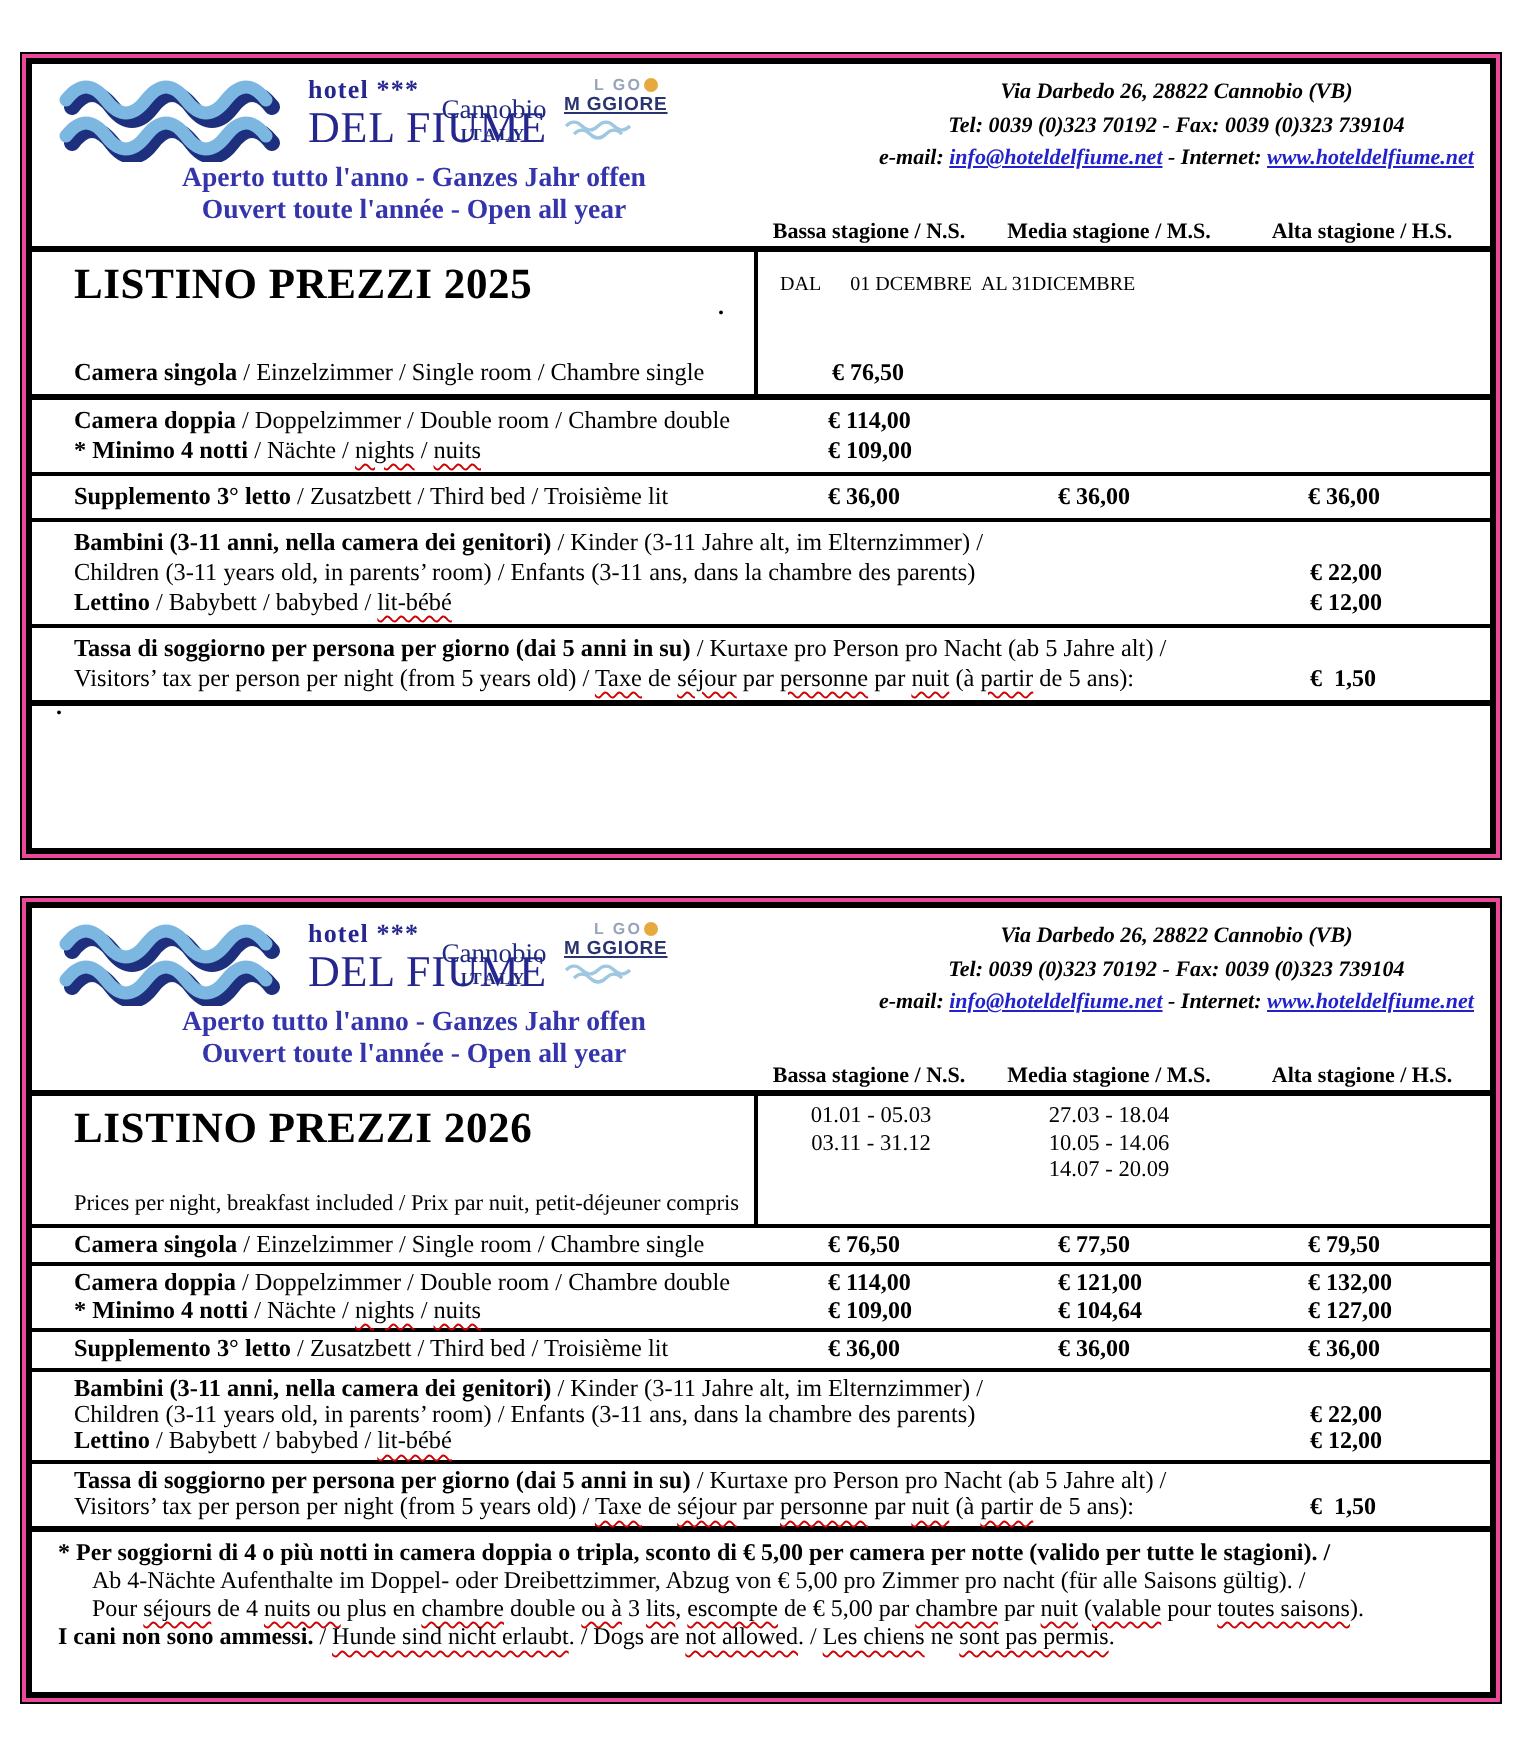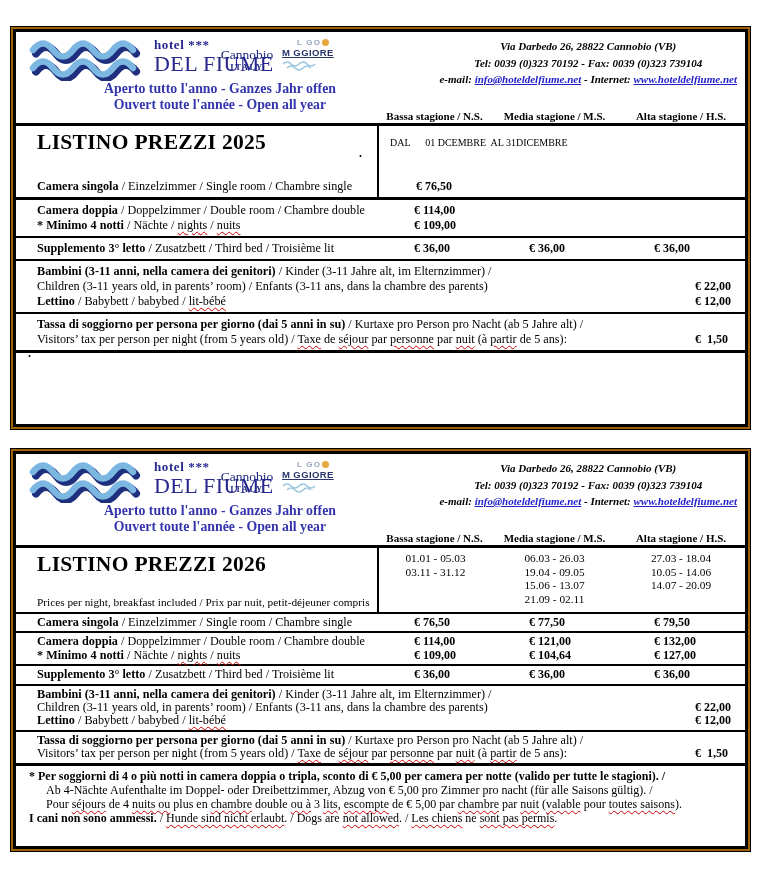--- a/index.html
+++ b/index.html
@@ -1,37 +1,37 @@
 <!DOCTYPE html>
 <html><head>
 <meta charset="utf-8">
 <style>
   html,body{margin:0;padding:0;background:#fff;}
   body{width:761px;height:875px;position:relative;font-family:"Liberation Serif","DejaVu Serif",serif;color:#000;}
-  .panel{position:absolute;left:10px;width:741px;height:404px;border:1px solid #000;padding:2px;box-sizing:border-box;background:#a16207;}
+  .panel{position:absolute;left:10px;width:741px;height:404px;border:1px solid #000;padding:2px;box-sizing:border-box;background:#ec4899;}
   #panel-2025{top:26px;}
   #panel-2026{top:448px;}
   .inner{border:3px solid #000;height:100%;box-sizing:border-box;position:relative;overflow:hidden;background:#fff;}
 
   
   .hdr{position:relative;height:91px;}
   .waves-logo{position:absolute;left:12px;top:7px;}
   .brand{position:absolute;left:138px;top:6px;color:#26268f;line-height:1.05;}
   .brand .h1{font-size:13px;font-weight:bold;letter-spacing:.6px;}
   .brand .h2{font-size:22px;letter-spacing:.4px;}
   .cannobio{position:absolute;left:198px;top:16px;width:66px;text-align:center;color:#1f2a80;}
   .cannobio .c1{font-weight:normal;font-size:13.5px;line-height:14px;}
   .cannobio .c2{font-weight:bold;font-size:8.5px;letter-spacing:1.6px;line-height:10px;}
   .lago{position:absolute;left:266px;top:7px;width:72px;font-family:"Liberation Sans","DejaVu Sans",sans-serif;line-height:1;}
   .lago-l1{font-size:8px;font-weight:bold;color:#95a6ba;letter-spacing:1.2px;padding-left:15px;}
   .lago-dot{display:inline-block;width:7px;height:7px;border-radius:50%;background:#e6a93e;margin-left:1px;vertical-align:-1px;}
   .lago-l2{font-size:9.5px;font-weight:bold;color:#2a3570;letter-spacing:.4px;margin-top:1px;text-decoration:underline;}
   .addr{position:absolute;right:8px;top:6px;text-align:center;font-weight:bold;font-style:italic;font-size:11px;line-height:16.5px;white-space:nowrap;}
   .addr a{color:#2222cc;}
-  .tagline{position:absolute;left:36px;top:49px;width:336px;text-align:center;font-weight:bold;font-size:13.8px;line-height:15.5px;color:#3434ad;}
+  .tagline{position:absolute;left:23px;top:49px;width:336px;text-align:center;font-weight:bold;font-size:13.8px;line-height:15.5px;color:#3434ad;}
   .seasons{position:absolute;left:361px;right:0;bottom:1px;display:grid;grid-template-columns:115px 125px auto;text-align:center;font-weight:bold;font-size:11px;}
 
   .rule{height:2px;background:#000;}
   .rule.thick{height:3px;}
 
   
   .tzone{display:grid;grid-template-columns:361px 1fr;border-radius:25px;}
   .tz-left{padding-left:21px;display:flex;flex-direction:column;justify-content:space-between;box-sizing:border-box;}
   .tz-right{border-left:2px solid #000;display:flex;flex-direction:column;justify-content:space-between;box-sizing:border-box;}
   .t25 .tz-left,.t25 .tz-right{height:71px;}
@@ -40,21 +40,21 @@
   .period{font-size:10px;white-space:pre;padding:11px 0 0 11px;}
   .sub{font-size:11.3px;line-height:13px;padding-bottom:3px;}
   .dates{display:grid;grid-template-columns:113px 125px auto;text-align:center;font-size:11.3px;line-height:13.5px;padding-top:4px;}
 
   
   .vrow{display:grid;grid-template-columns:113px 125px auto;}
   .val{font-weight:bold;font-size:12px;white-space:pre;}
   .vrow .val,.prow .val{padding-left:37px;}
   .prow{display:grid;grid-template-columns:361px 115px 125px auto;align-items:start;}
   .prow .desc{padding-left:21px;}
-  .wrow{display:grid;grid-template-columns:639px auto;gap:40px;}
+  .wrow{display:grid;grid-template-columns:639px auto;}
   .wrow .desc{padding-left:21px;}
   .desc{font-size:12.2px;}
   #panel-2025 .desc{line-height:15px;}
   #panel-2026 .desc{line-height:13.4px;}
   #panel-2025 .val{line-height:15px;}
   #panel-2026 .val{line-height:13.4px;}
   .blk{padding:3px 0;}
   .blk-s{padding:2px 0;}
 
   .fn{padding:3px 10px 0 13px;font-size:12px;line-height:14.2px;}
@@ -245,26 +245,20 @@
         <div class="sub"><span>Prices per night, breakfast included / Prix par nuit, petit-déjeuner compris</span></div>
       </div>
     </div>
     <div class="tz-right">
       <div class="dates">
         <div>
               <div>01.01 - 05.03</div>
               <div>03.11 - 31.12</div>
             </div>
         <div>
-              <div>06.03 - 26.03</div>
-              <div>19.04 - 09.05</div>
-              <div>15.06 - 13.07</div>
-              <div>21.09 - 02.11</div>
-            </div>
-        <div>
               <div>27.03 - 18.04</div>
               <div>10.05 - 14.06</div>
               <div>14.07 - 20.09</div>
             </div>
       </div>
     </div>
   </div>
 
   <div class="rule"></div>
 

